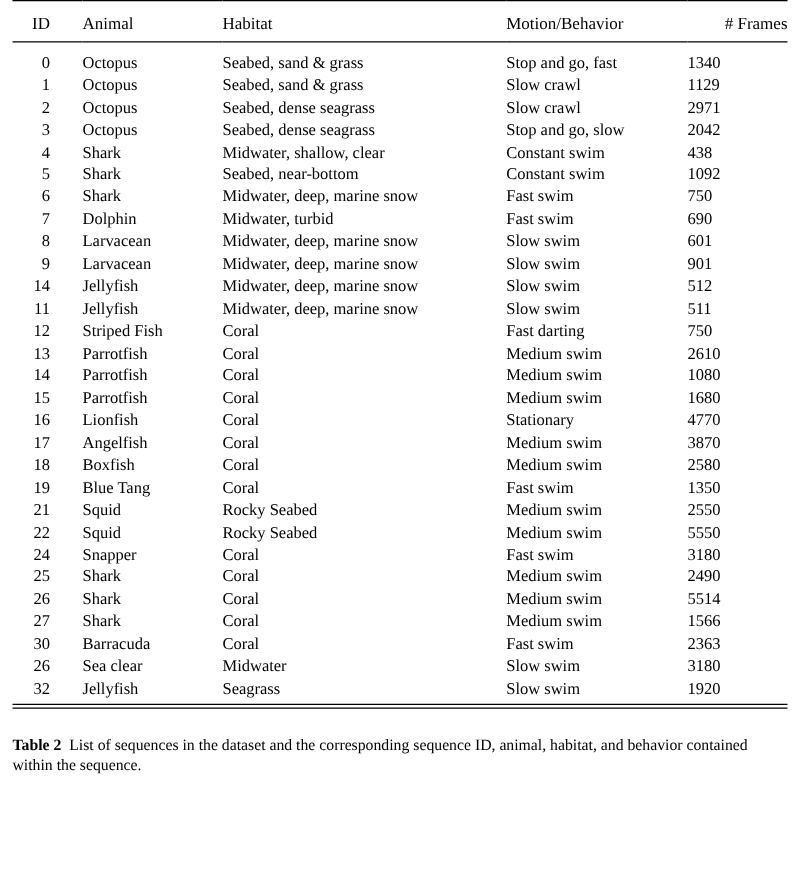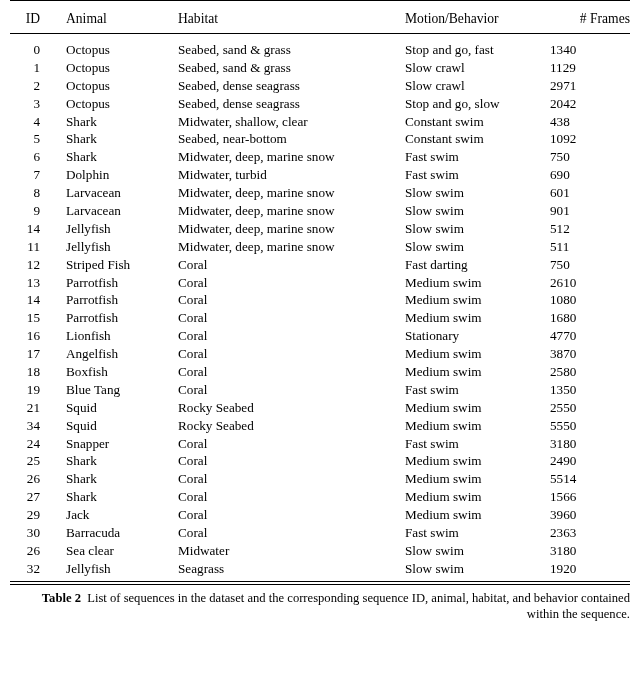--- a/index.html
+++ b/index.html
@@ -76,24 +76,24 @@
 
   .double-rule {
     width: 620px;
     border-top: 1.5px solid #000;
     border-bottom: 1.5px solid #000;
     height: 1.2px;
     margin: 0;
   }
   .caption {
     width: 620px;
-    margin-top: 5px;
+    margin-top: 21px;
     font-size: 12.6px;
     line-height: 1.34;
-    text-align: right;
+    text-align: left;
   }
   .caption .cap-label {
     font-weight: bold;
   }
 </style>
 </head>
 <body>
 
 <div class="page">
 
@@ -293,21 +293,21 @@
         </tr>
         <tr>
           <td class="c-id">21</td>
           <td></td>
           <td class="c-animal">Squid</td>
           <td class="c-habitat">Rocky Seabed</td>
           <td class="c-motion">Medium swim</td>
           <td class="c-frames">2550</td>
         </tr>
         <tr>
-          <td class="c-id">34</td>
+          <td class="c-id">22</td>
           <td></td>
           <td class="c-animal">Squid</td>
           <td class="c-habitat">Rocky Seabed</td>
           <td class="c-motion">Medium swim</td>
           <td class="c-frames">5550</td>
         </tr>
         <tr>
           <td class="c-id">24</td>
           <td></td>
           <td class="c-animal">Snapper</td>
@@ -331,28 +331,20 @@
           <td class="c-motion">Medium swim</td>
           <td class="c-frames">5514</td>
         </tr>
         <tr>
           <td class="c-id">27</td>
           <td></td>
           <td class="c-animal">Shark</td>
           <td class="c-habitat">Coral</td>
           <td class="c-motion">Medium swim</td>
           <td class="c-frames">1566</td>
-        </tr>
-        <tr>
-          <td class="c-id">29</td>
-          <td></td>
-          <td class="c-animal">Jack</td>
-          <td class="c-habitat">Coral</td>
-          <td class="c-motion">Medium swim</td>
-          <td class="c-frames">3960</td>
         </tr>
         <tr>
           <td class="c-id">30</td>
           <td></td>
           <td class="c-animal">Barracuda</td>
           <td class="c-habitat">Coral</td>
           <td class="c-motion">Fast swim</td>
           <td class="c-frames">2363</td>
         </tr>
         <tr>

